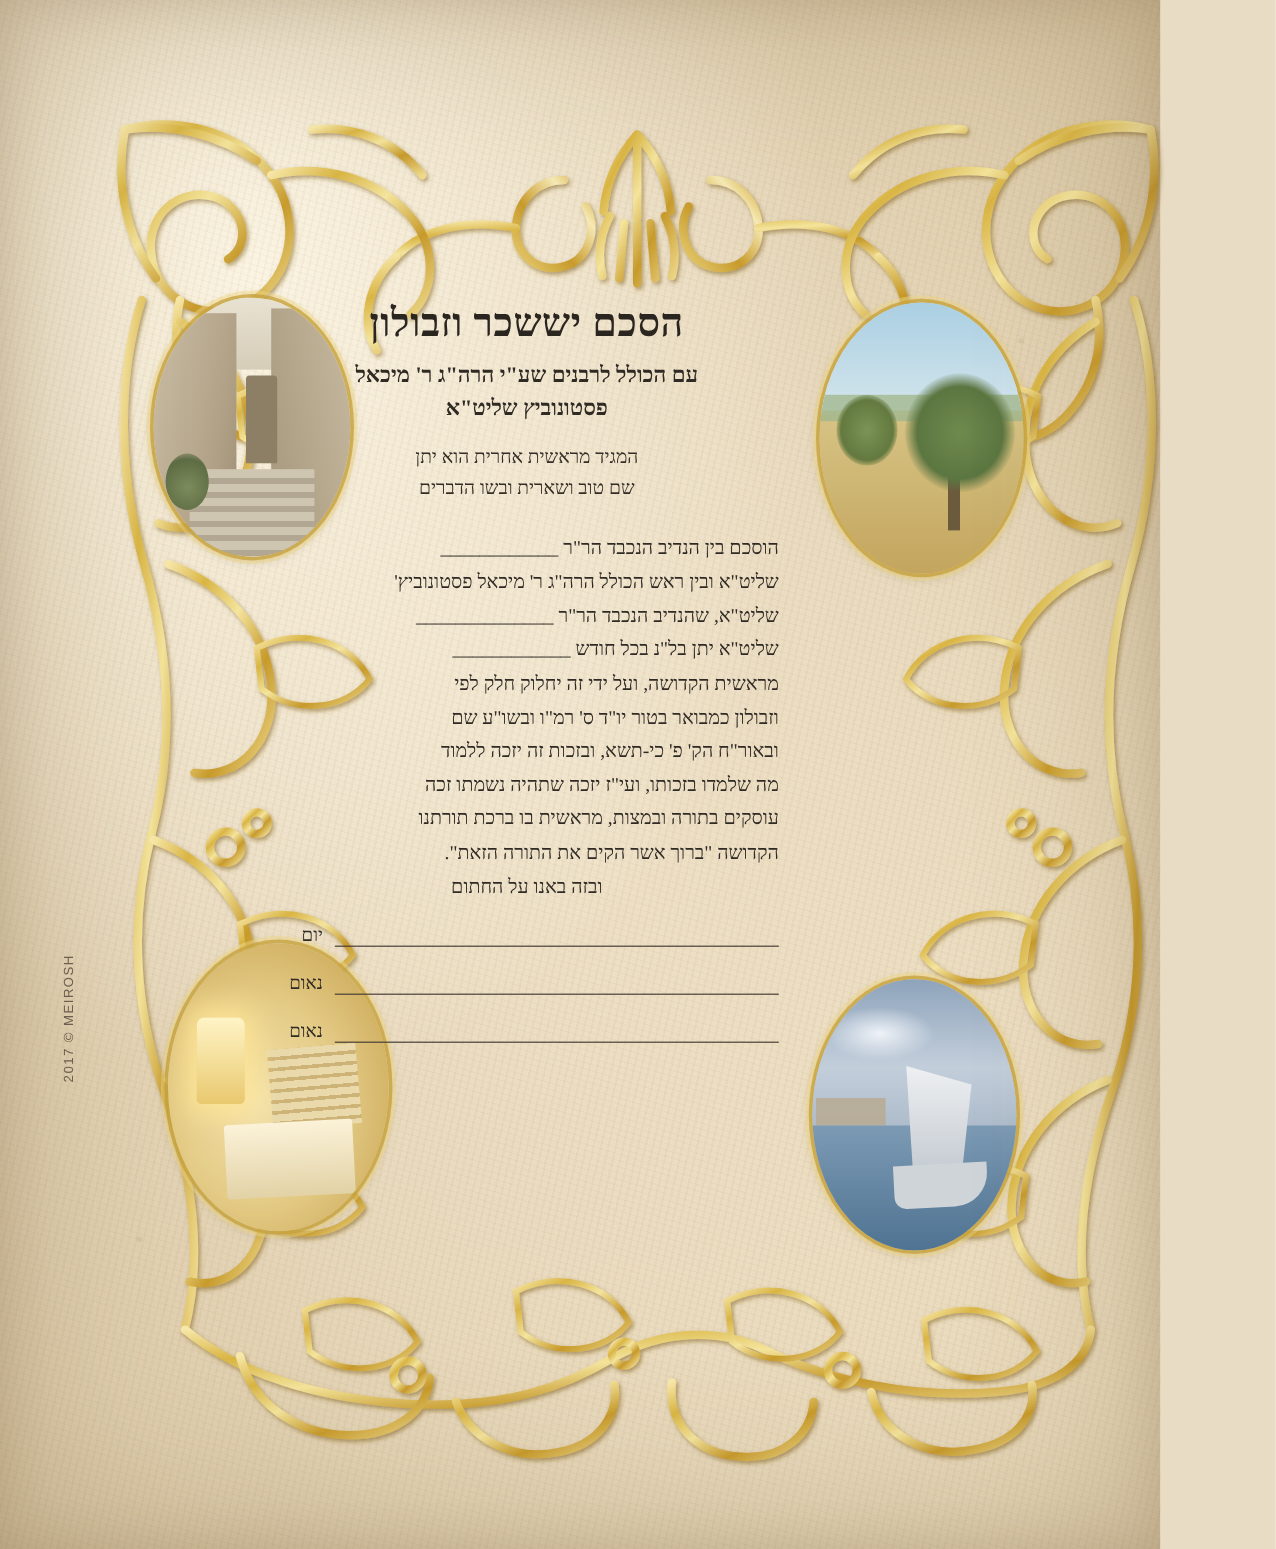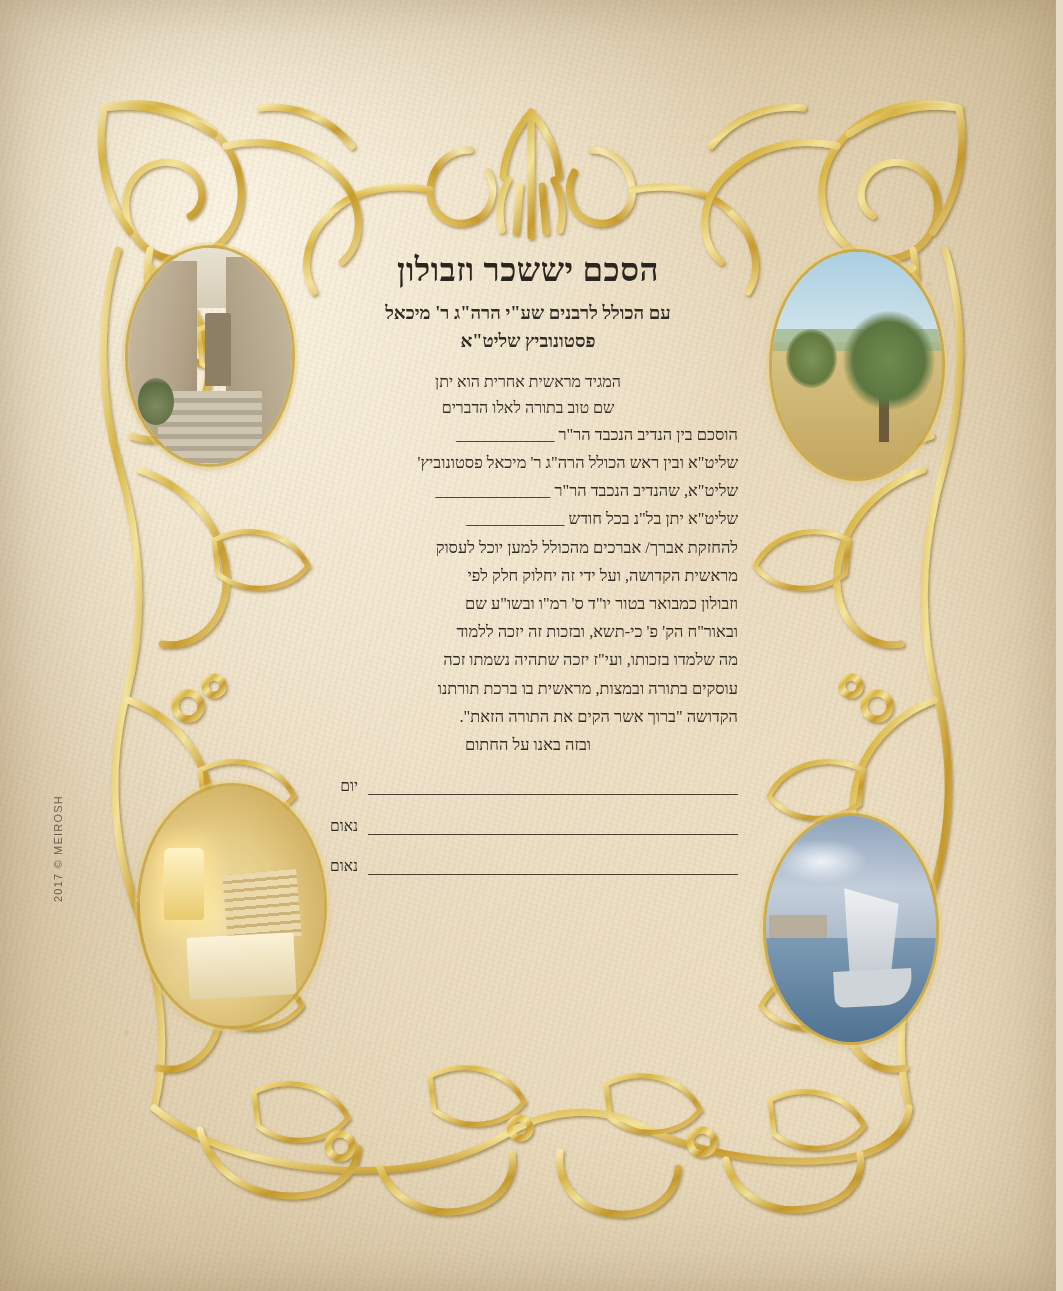--- a/index.html
+++ b/index.html
@@ -4,21 +4,21 @@
 <style>
   html,body{margin:0;padding:0;}
   body{
     width:1063px;height:1291px;
     font-family:"Liberation Serif", serif;
     background:#e9dcc4;
     overflow:hidden;
   }
   
   #page{
-    position:relative;width:1056px;height:1291px;
+    position:relative;width:967px;height:1291px;
     background:
       radial-gradient(ellipse at 22% 18%, rgba(255,250,235,.85) 0%, rgba(255,250,235,0) 45%),
       radial-gradient(ellipse at 78% 72%, rgba(238,224,196,.9) 0%, rgba(238,224,196,0) 55%),
       radial-gradient(ellipse at 50% 50%, #efe3cc 0%, #e4d4b6 60%, #d9c7a4 100%);
   }
   #grain{
     position:absolute;inset:0;
     background-image:
       repeating-linear-gradient(103deg, rgba(160,130,90,.055) 0 2px, rgba(255,255,255,0) 2px 6px),
       repeating-linear-gradient(17deg, rgba(140,110,70,.045) 0 1px, rgba(255,255,255,0) 1px 5px),
@@ -42,21 +42,21 @@
   }
   .title{
     font-size:33px;font-weight:bold;letter-spacing:.5px;
     color:#2b2520;line-height:1.15;margin-bottom:10px;
   }
   .subtitle{
     font-size:18.5px;font-weight:bold;line-height:1.5;color:#2f2a24;
     margin-bottom:14px;
   }
   .verse{
-    font-size:16px;line-height:1.6;color:#332d26;
+    font-size:16px;line-height:1.6;color:#332d26;margin-bottom:22px;
   }
   .body{
     font-size:16.4px;line-height:1.72;color:#2f2a24;text-align:right;
   }
   .body .ln{display:block;white-space:nowrap;}
   .closing{
     font-size:16.4px;margin-top:4px;text-align:center;color:#2f2a24;
   }
   .sigrow{
     display:flex;flex-direction:row-reverse;align-items:flex-end;
@@ -267,29 +267,28 @@
 
     <div class="title">הסכם יששכר וזבולון</div>
 
     <div class="subtitle">
       <div>עם הכולל לרבנים שע"י הרה"ג ר' מיכאל</div>
       <div>פסטונוביץ שליט"א</div>
     </div>
 
     <div class="verse">
       <div>המגיד מראשית אחרית הוא יתן</div>
-      <div>שם טוב בתורה לאלו הדברים</div>
+      <div>שם טוב ושארית ובשו הדברים</div>
     </div>
 
     <div class="body">
       <span class="ln">הוסכם בין הנדיב הנכבד הר"ר ____________</span>
       <span class="ln">שליט"א ובין ראש הכולל הרה"ג ר' מיכאל פסטונוביץ'</span>
       <span class="ln">שליט"א, שהנדיב הנכבד הר"ר ______________</span>
       <span class="ln">שליט"א יתן בל"נ בכל חודש ____________</span>
-      <span class="ln">להחזקת אברך/ אברכים מהכולל למען יוכל לעסוק</span>
       <span class="ln">מראשית הקדושה, ועל ידי זה יחלוק חלק לפי</span>
       <span class="ln">וזבולון כמבואר בטור יו"ד ס' רמ"ו ובשו"ע שם</span>
       <span class="ln">ובאור"ח הק' פ' כי-תשא, ובזכות זה יזכה ללמוד</span>
       <span class="ln">מה שלמדו בזכותו, ועי"ז יזכה שתהיה נשמתו זכה</span>
       <span class="ln">עוסקים בתורה ובמצות, מראשית בו ברכת תורתנו</span>
       <span class="ln">הקדושה "ברוך אשר הקים את התורה הזאת".</span>
     </div>
 
     <div class="closing">ובזה באנו על החתום</div>
 

